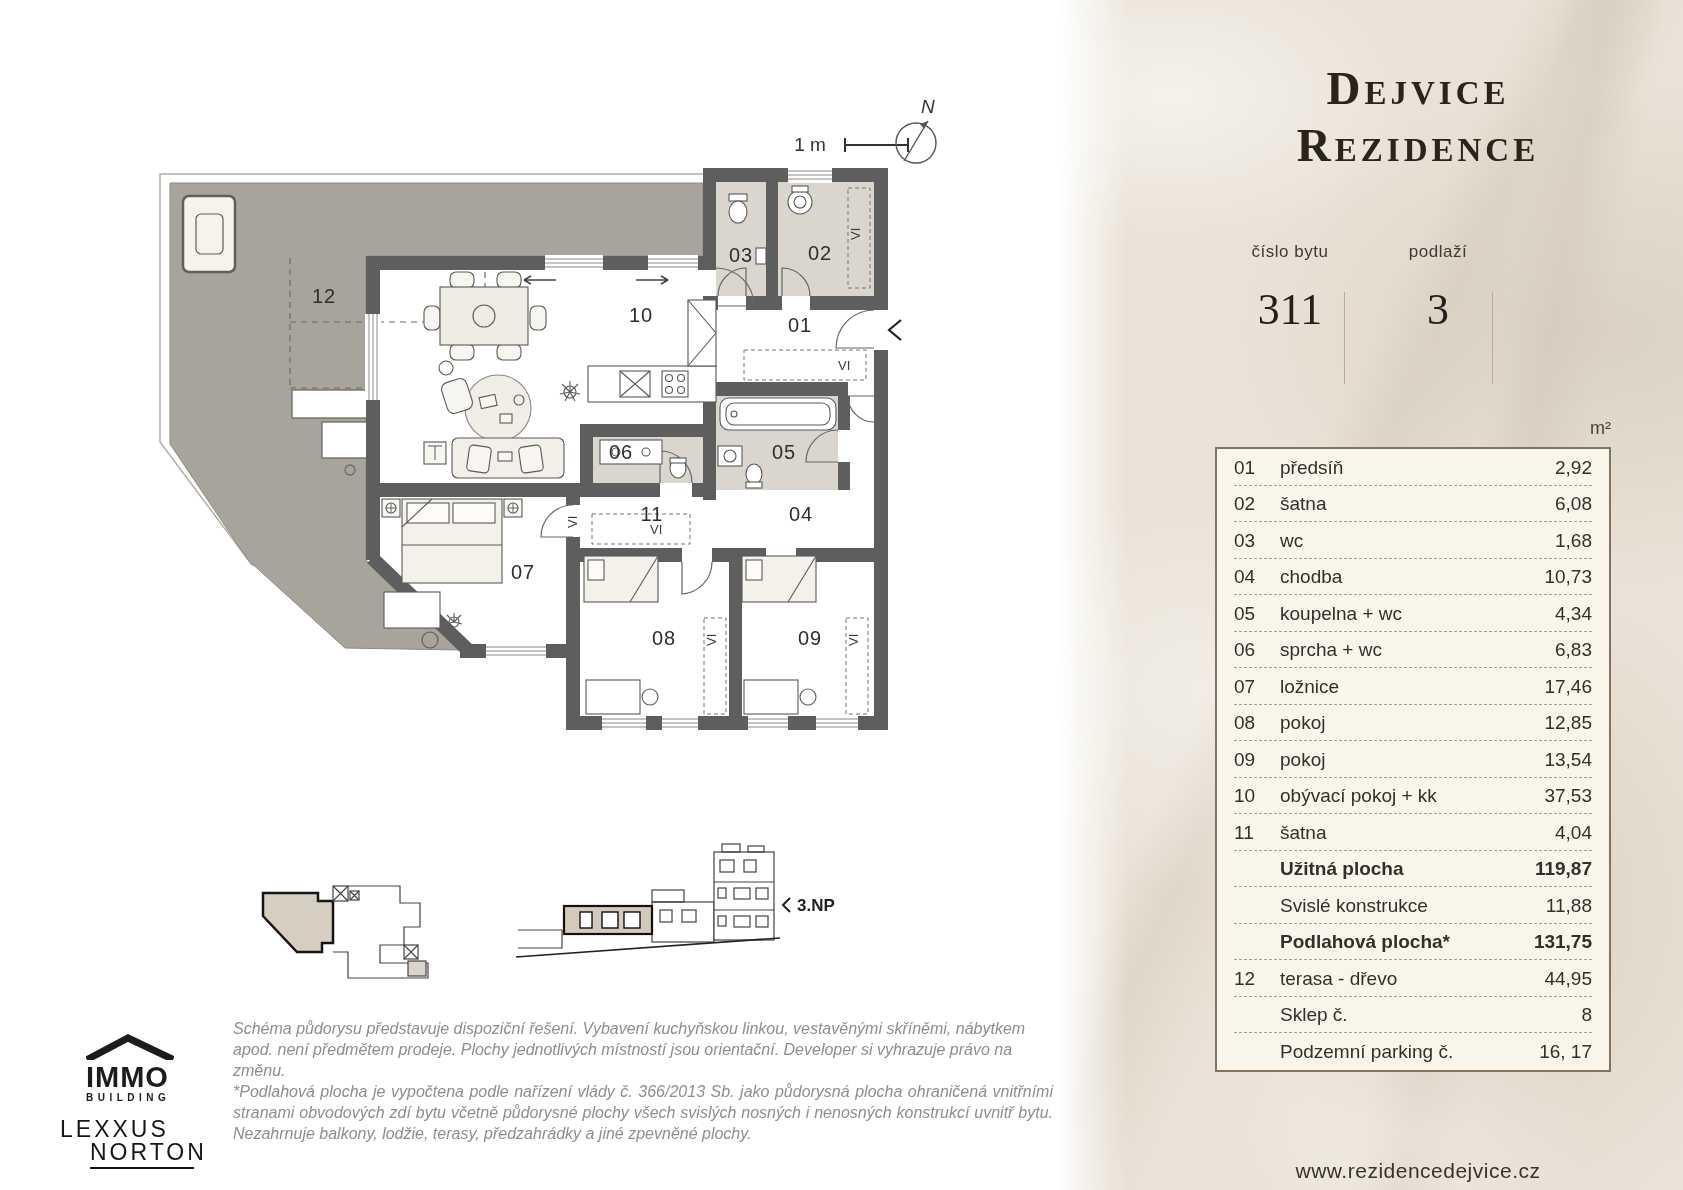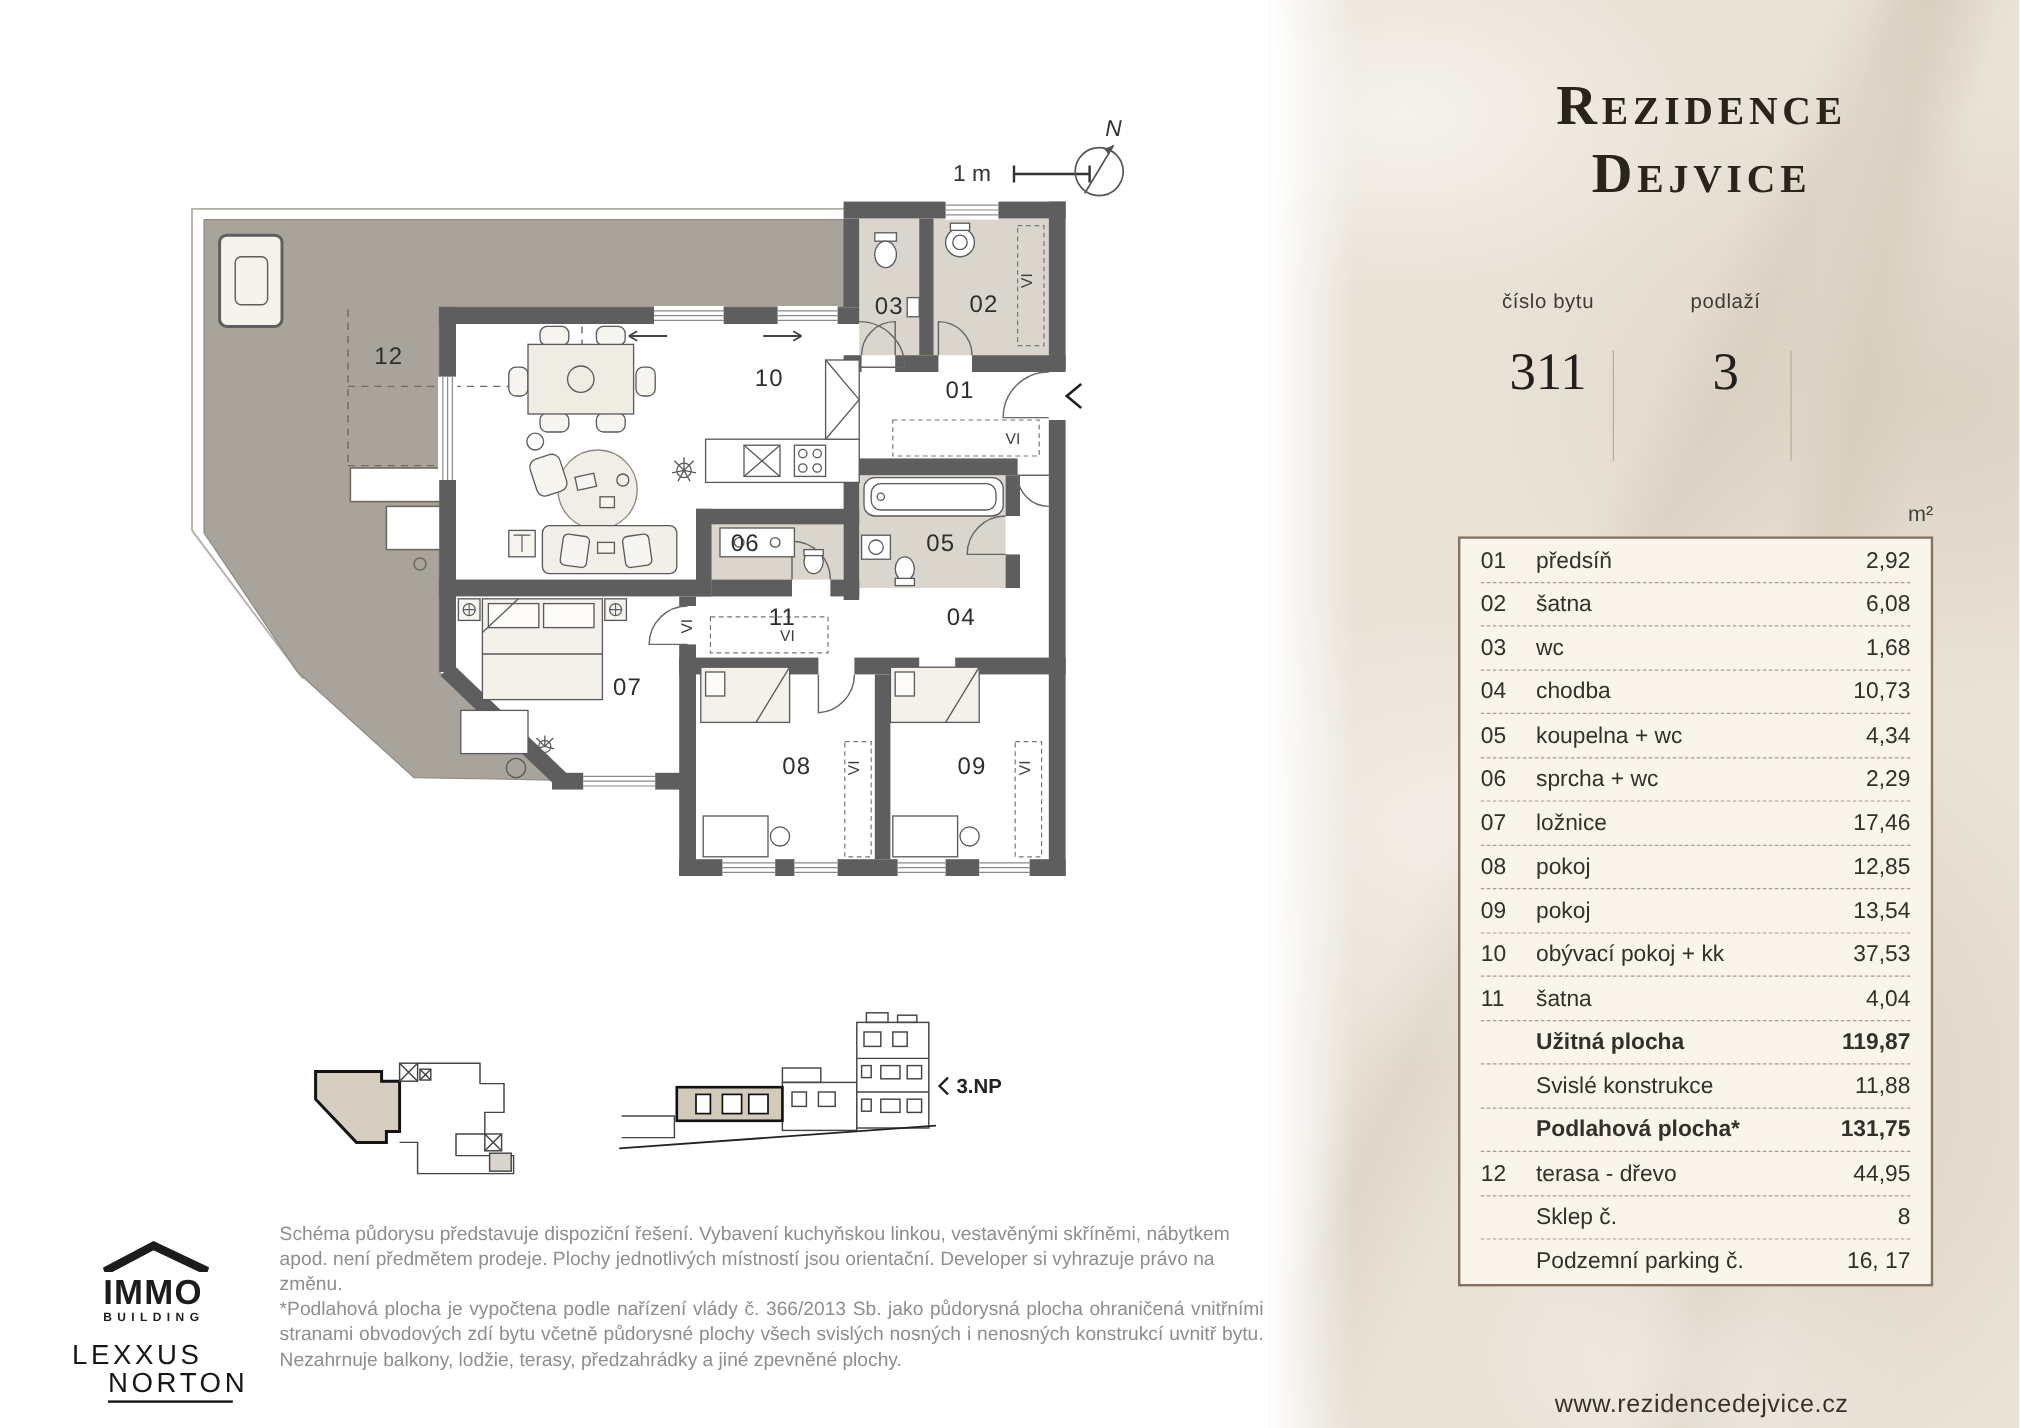--- a/index.html
+++ b/index.html
@@ -53,21 +53,21 @@
 
   
   #immo{position:absolute;left:86px;top:1034px;width:100px;text-align:left;color:#1c1c1c;}
   #immo .immo-word{font-size:29px;font-weight:bold;letter-spacing:1px;line-height:26px;}
   #immo .immo-sub{font-size:10px;font-weight:bold;letter-spacing:4.5px;margin-top:2px;}
   #lexxus{position:absolute;left:60px;top:1118px;color:#161616;font-size:23px;letter-spacing:3px;line-height:23px;}
   #lexxus .lx2{padding-left:30px;}
   #lexxus .lx-rule{width:104px;height:2px;background:#161616;margin-left:30px;margin-top:3px;}
 
   #disclaimer{position:absolute;left:233px;top:1018px;width:820px;
-    font-size:16px;line-height:21px;color:#8e8e8e;}
+    font-size:16px;line-height:21px;color:#8e8e8e;font-style:italic;}
   #disclaimer p{margin:0;}
   #disclaimer p.just{text-align:justify;}
 
   
   #plan-svg{position:absolute;left:0;top:0;}
   text.roomnum{font-family:"Liberation Sans",sans-serif;font-size:20px;fill:#2e2e2e;letter-spacing:1px;}
   text.vi{font-family:"Liberation Sans",sans-serif;font-size:13px;fill:#3c3c3c;}
   text.anno{font-family:"Liberation Sans",sans-serif;font-size:19px;fill:#333;}
   text.np{font-family:"Liberation Sans",sans-serif;font-size:17px;font-weight:bold;fill:#222;}
 </style>
@@ -393,22 +393,22 @@
       </g>
       <path d="M516,957 L780,938" stroke="#222" stroke-width="1.6" fill="none"></path>
       <path d="M790,898 L783,905 L790,912" stroke="#222" stroke-width="2" fill="none"></path>
       <text class="np" x="797" y="911">3.NP</text>
     </g>
   </svg>
 
   <div id="marble"></div>
 
   <div id="title">
+    <div>Dejvice</div>
     <div>Rezidence</div>
-    <div>Dejvice</div>
   </div>
 
   <div id="info-row">
     <div class="info-col">
       <div class="info-label">číslo bytu</div>
       <div class="info-value serif">311</div>
     </div>
     <div class="info-col">
       <div class="info-label">podlaží</div>
       <div class="info-value serif">3</div>
@@ -447,21 +447,21 @@
 
     <div class="trow">
       <span class="c-num">05</span>
       <span class="c-name">koupelna + wc</span>
       <span class="c-val">4,34</span>
     </div>
 
     <div class="trow">
       <span class="c-num">06</span>
       <span class="c-name">sprcha + wc</span>
-      <span class="c-val">2,29</span>
+      <span class="c-val">6,83</span>
     </div>
 
     <div class="trow">
       <span class="c-num">07</span>
       <span class="c-name">ložnice</span>
       <span class="c-val">17,46</span>
     </div>
 
     <div class="trow">
       <span class="c-num">08</span>

